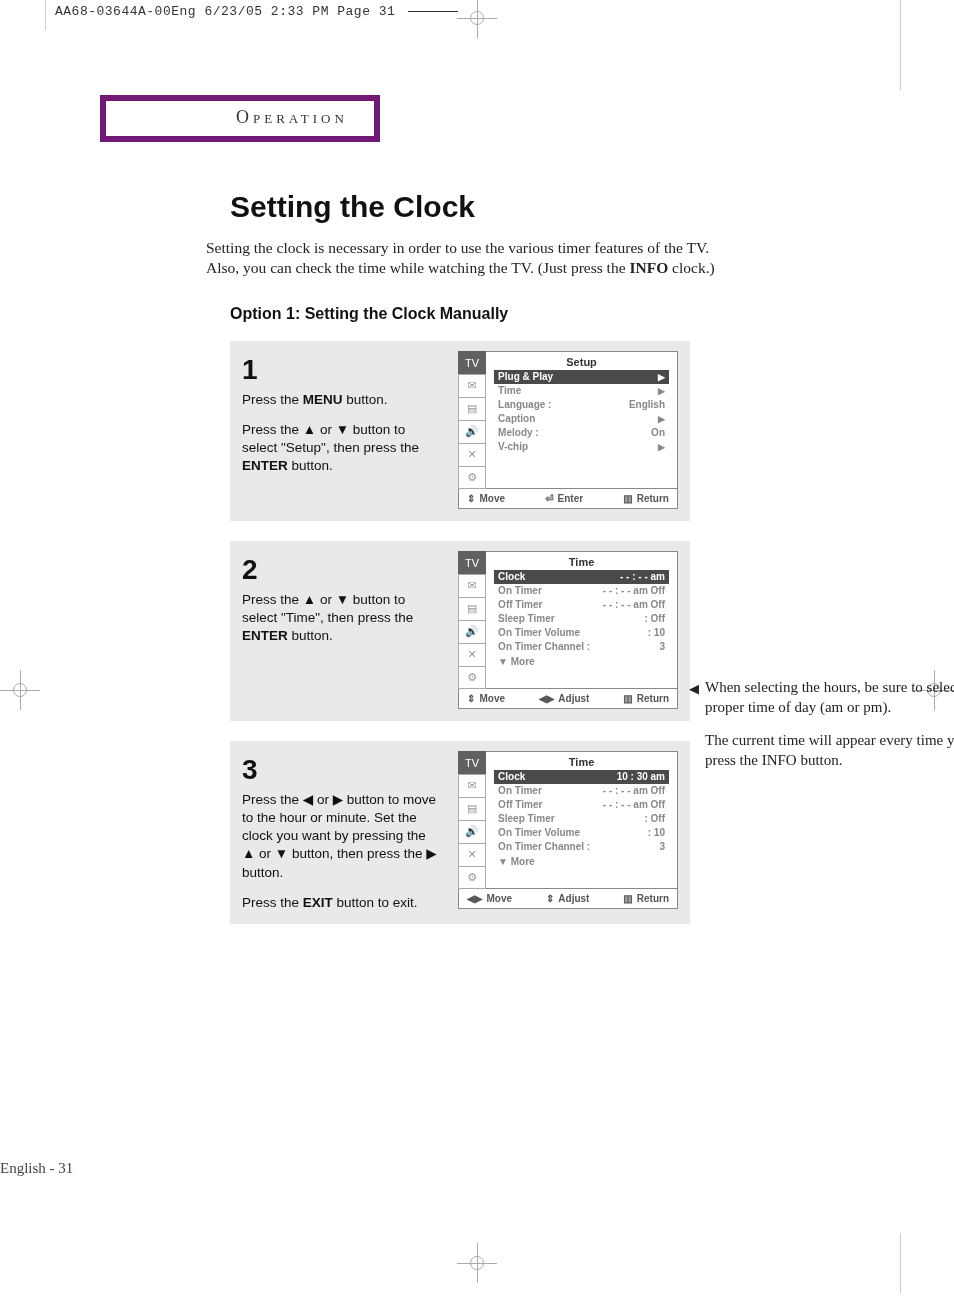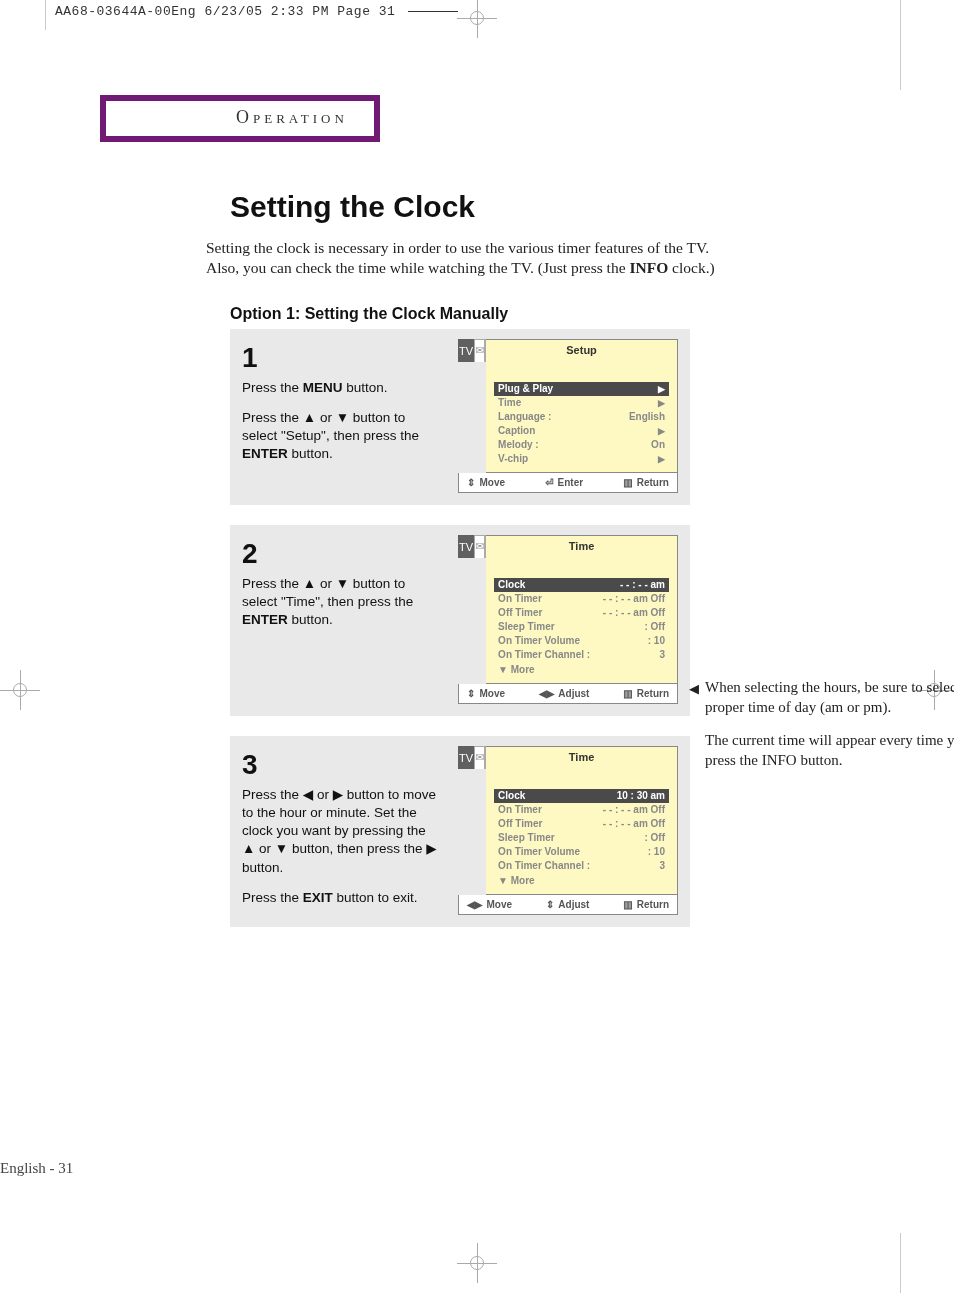--- a/index.html
+++ b/index.html
@@ -82,21 +82,21 @@
     width: 560px;
     font-size: 15.5px;
     line-height: 1.32;
     color: #222;
   }
   .intro b { font-weight: bold; }
   h2.option {
     font-family: Arial, Helvetica, sans-serif;
     font-weight: 800;
     font-size: 16px;
-    margin: 26px 0 6px 130px;
+    margin: 26px 0 18px 130px;
     color: #111;
   }
   .step-block {
     margin: 0 0 20px 130px;
     width: 460px;
     background: #e9e9e9;
     padding: 10px 12px 12px 12px;
     display: flex;
     gap: 18px;
     align-items: flex-start;
@@ -122,40 +122,40 @@
     font-family: Arial, Helvetica, sans-serif;
     font-size: 10.5px;
     color: #777;
   }
   .tv-top {
     display: flex;
   }
   .tv-tabs {
     width: 28px;
     display: flex;
-    flex-direction: row;
+    flex-direction: column;
   }
   .tv-tab {
     height: 23px;
     border: 1px solid #aaa;
     border-bottom: none;
     display: flex;
     align-items: center;
     justify-content: center;
     background: #fff;
     color: #999;
     font-size: 11px;
   }
   .tv-tab:last-child { border-bottom: 1px solid #aaa; }
   .tv-tab.active { background: #606060; color: #fff; border-color:#606060;}
   .tv-body {
     flex: 1;
     border: 1px solid #888;
     border-left: none;
-    background: #fef9c3;
+    background: #ffffff;
   }
   .tv-title {
     text-align: center;
     font-weight: 700;
     font-size: 11px;
     padding: 4px 0 2px;
     color: #333;
   }
   .tv-list { padding: 0 8px 6px 8px; }
   .tv-row {
@@ -164,21 +164,20 @@
     align-items: center;
     padding: 1.5px 4px;
     font-weight: 700;
     color: #888;
     font-size: 10px;
   }
   .tv-row.sel {
     background: #4a4a4a;
     color: #fff;
     border-radius: 0;
-    margin-top: 24px;
   }
   .tv-row .rcol { font-weight: 700; }
   .tv-row .arrow { font-size: 9px; }
   .tv-more { padding: 2px 4px; color:#888; font-weight:700; font-size:10px;}
   .tv-footer {
     border: 1px solid #888;
     border-top: none;
     display: flex;
     justify-content: space-between;
     padding: 4px 8px;

